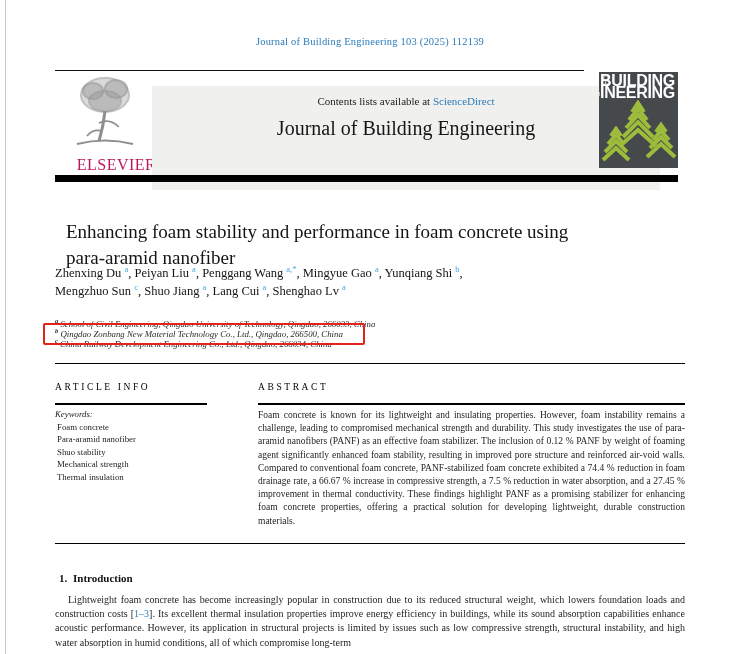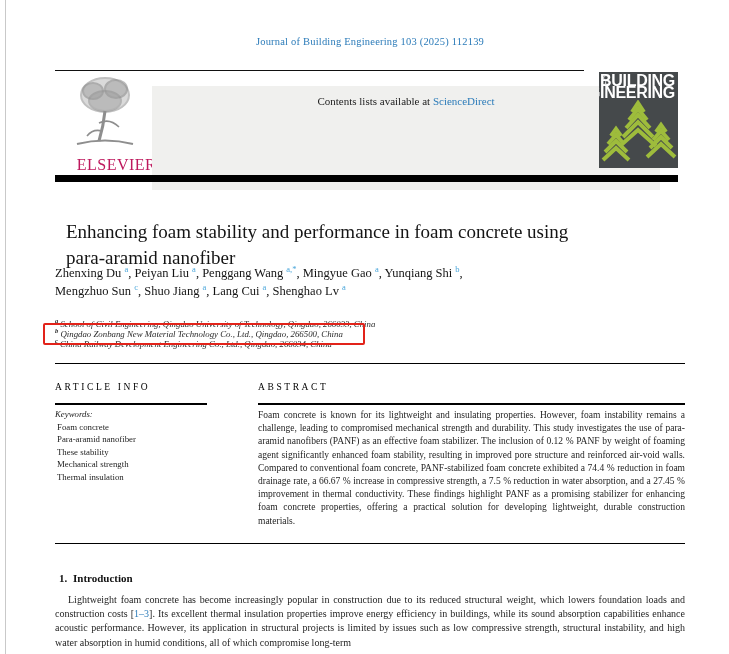--- a/index.html
+++ b/index.html
@@ -70,20 +70,21 @@
         <path d="M30 50 C38 46 44 48 50 54" stroke-width="1.6"></path>
         <path d="M33 58 C26 56 22 58 18 63" stroke-width="1.6"></path>
         <path d="M8 71 Q36 64 64 71" stroke-width="2"></path>
       </g>
     </svg>
     <div class="elsevier-text">ELSEVIER</div>
   </div>
 
   <div class="gray-block">
     <div class="contents-line"><span>Contents lists available at </span><a class="link">ScienceDirect</a></div>
+    <div class="journal-title">Journal of Building Engineering</div>
   </div>
 
   <div class="cover">
     <svg class="cover-mark" width="8" height="10" viewBox="0 0 8 10">
       <g fill="none" stroke="#ffffff" stroke-width="0.9">
         <circle cx="4" cy="3" r="2.4"></circle>
         <path d="M4 5 L3.4 9"></path>
         <path d="M1 9.5 Q4 8.6 7 9.5"></path>
       </g>
     </svg>
@@ -131,21 +132,21 @@
   <div class="red-box"></div>
 
   <div class="rule" style="top:363px;"></div>
 
   <div class="sec-head" style="left:55px;">ARTICLE INFO</div>
   <div class="col-rule" style="left:55px;top:403px;width:152px;"></div>
   <div class="kw-label">Keywords:</div>
   <div class="kw-list">
     <div>Foam concrete</div>
     <div>Para-aramid nanofiber</div>
-    <div>These stability</div>
+    <div>Shuo stability</div>
     <div>Mechanical strength</div>
     <div>Thermal insulation</div>
   </div>
 
   <div class="sec-head" style="left:258px;">ABSTRACT</div>
   <div class="col-rule" style="left:258px;top:403px;width:427px;"></div>
   <div class="abstract-text">Foam concrete is known for its lightweight and insulating properties. However, foam instability remains a challenge, leading to compromised mechanical strength and durability. This study investigates the use of para-aramid nanofibers (PANF) as an effective foam stabilizer. The inclusion of 0.12 % PANF by weight of foaming agent significantly enhanced foam stability, resulting in improved pore structure and reinforced air-void walls. Compared to conventional foam concrete, PANF-stabilized foam concrete exhibited a 74.4 % reduction in foam drainage rate, a 66.67 % increase in compressive strength, a 7.5 % reduction in water absorption, and a 27.45 % improvement in thermal conductivity. These findings highlight PANF as a promising stabilizer for enhancing foam concrete properties, offering a practical solution for developing lightweight, durable construction materials.</div>
 
   <div class="rule" style="top:543px;"></div>
 

